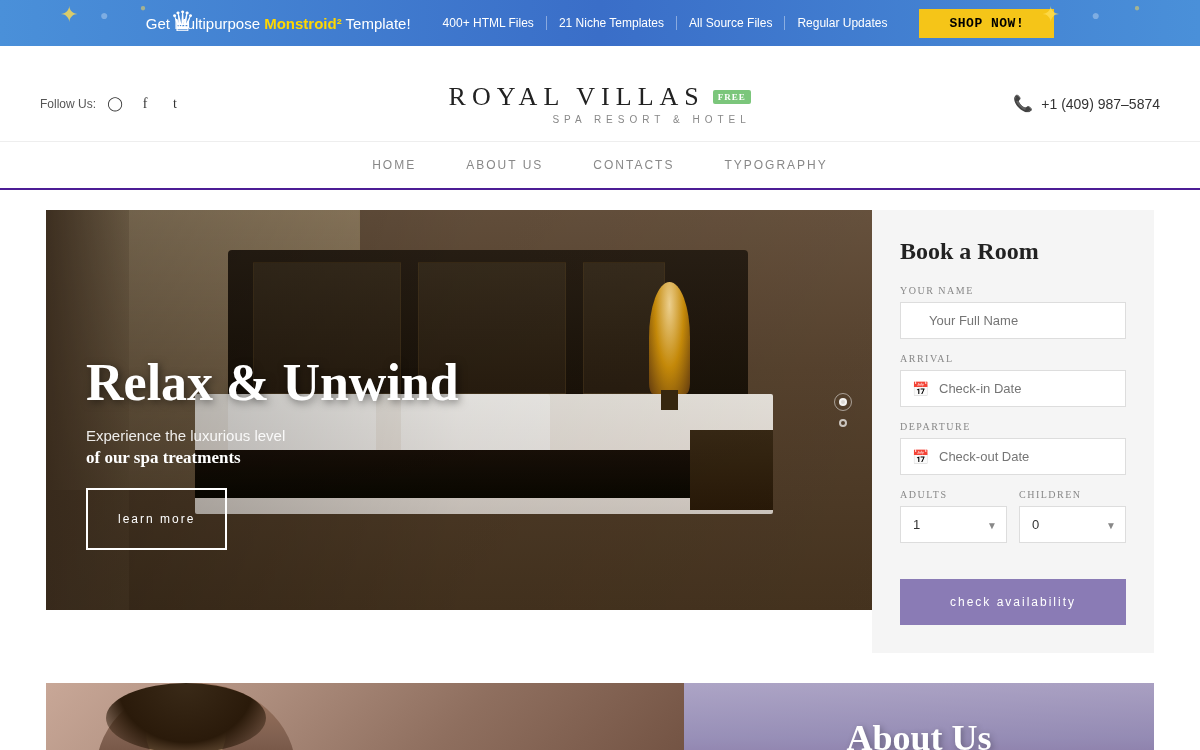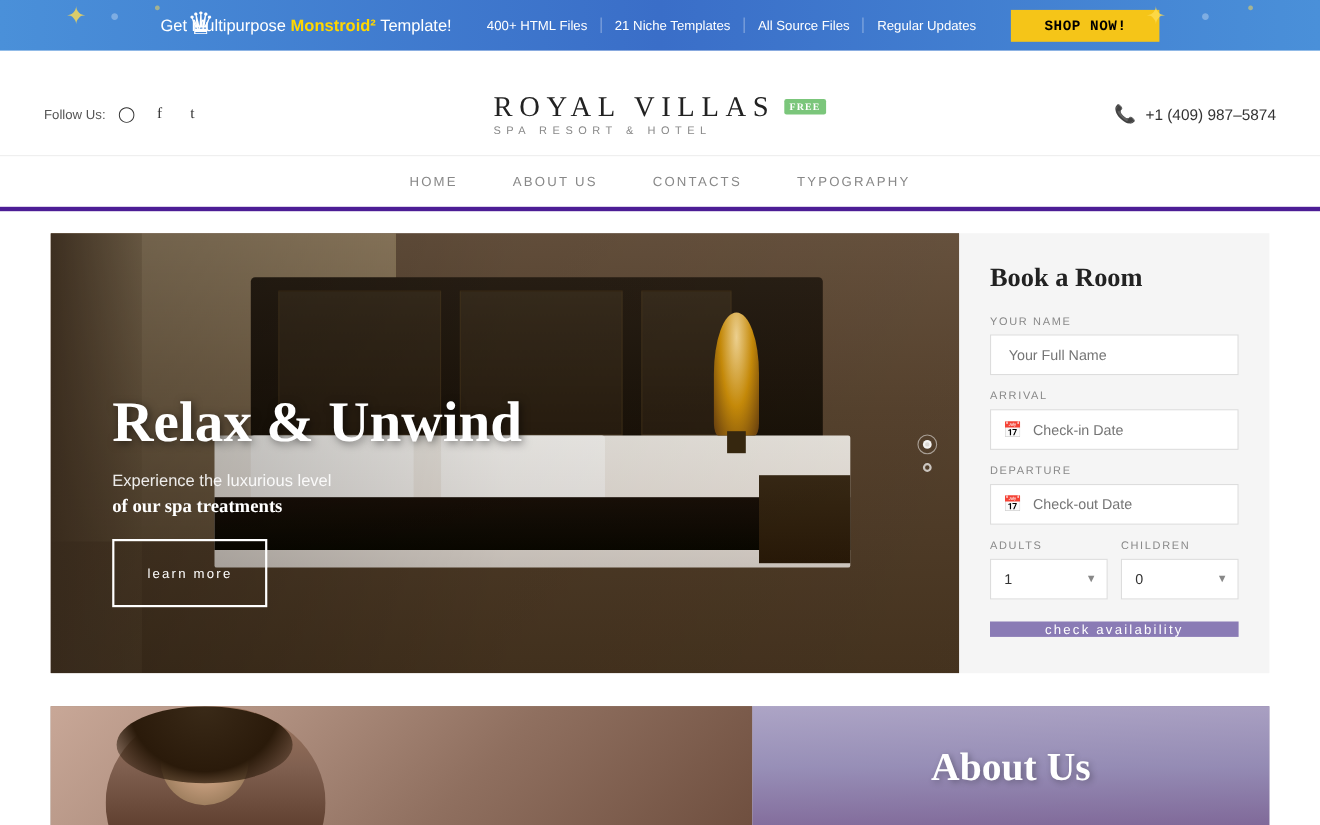--- a/index.html
+++ b/index.html
@@ -49,29 +49,29 @@
     .logo-name {
       font-family: 'Georgia', serif; font-size: 26px; letter-spacing: 6px;
       color: #222; font-weight: normal; display: flex; align-items: center; gap: 8px;
     }
     .free-badge {
       background: #7bc67b; color: #fff; font-size: 9px; font-weight: bold;
       padding: 2px 5px; border-radius: 2px; letter-spacing: 1px; vertical-align: middle;
     }
     .logo-sub {
       font-family: Arial, sans-serif; font-size: 10px; letter-spacing: 5px;
-      color: #888; text-align: left; margin-top: 2px;
+      color: #888; text-align: right; margin-top: 2px;
     }
     .header-phone { display: flex; align-items: center; gap: 8px; font-family: Arial, sans-serif; font-size: 14px; color: #333; }
     .phone-icon { font-size: 16px; color: #555; }
 
     
     #main-nav {
       display: flex; justify-content: center; gap: 50px;
-      padding: 16px 0; border-bottom: 4px solid #4c1d95;
+      padding: 16px 0; border-bottom: 2px solid #4c1d95;
     }
     .nav-item {
       font-family: Arial, sans-serif; font-size: 12px; letter-spacing: 2px;
       color: #888; text-decoration: none; cursor: pointer; text-transform: uppercase;
     }
 
     
     #hero {
       display: flex; gap: 0;
       padding: 0 46px;
@@ -81,21 +81,21 @@
       width: 826px; height: 400px;
       position: relative; overflow: hidden; flex-shrink: 0;
     }
     .hero-bg {
       width: 100%; height: 100%;
       background: linear-gradient(135deg, #8a7060 0%, #6b5545 30%, #4a3a2a 60%, #2a1a0a 100%);
       position: relative;
     }
 
     .hero-content {
-      position: absolute; bottom: 60px; left: 56px; color: #fff;
+      position: absolute; bottom: 60px; left: 40px; color: #fff;
     }
     .hero-title {
       font-family: 'Georgia', serif; font-size: 52px; font-weight: bold;
       line-height: 1.1; margin-bottom: 16px;
       text-shadow: 2px 2px 8px rgba(0,0,0,0.5);
     }
     .hero-sub {
       font-family: Arial, sans-serif; font-size: 15px; color: rgba(255,255,255,0.9);
       margin-bottom: 4px;
     }
@@ -128,25 +128,25 @@
     
     .book-panel {
       flex: 1; background: #f5f5f5; padding: 28px 28px;
     }
     .book-title {
       font-family: 'Georgia', serif; font-size: 24px; font-weight: bold;
       color: #222; margin-bottom: 20px;
     }
     .form-group { margin-bottom: 14px; }
     .form-label {
-      font-family: Liberation Sans, sans-serif; font-size: 10px; letter-spacing: 1.5px;
+      font-family: Liberation Serif, serif; font-size: 10px; letter-spacing: 1.5px;
       color: #888; text-transform: uppercase; margin-bottom: 6px; display: block;
     }
     .form-input {
-      width: 100%; padding: 10px 16px;
+      width: 100%; padding: 10px 28px;
       border: 1px solid #ddd; background: #fff;
       font-family: Arial, sans-serif; font-size: 13px; color: #aaa;
       outline: none;
     }
     .form-input-icon {
       position: relative;
     }
     .form-input-icon input {
       width: 100%; padding: 10px 12px 10px 38px;
       border: 1px solid #ddd; background: #fff;
@@ -164,25 +164,25 @@
       width: 100%; padding: 10px 12px;
       border: 1px solid #ddd; background: #fff;
       font-family: Arial, sans-serif; font-size: 13px; color: #333;
       appearance: none; outline: none; cursor: pointer;
     }
     .select-arrow {
       position: absolute; right: 10px; top: 50%; transform: translateY(-50%);
       font-size: 10px; color: #888; pointer-events: none;
     }
     .check-avail-btn {
-      width: 100%; padding: 0;
+      width: 100%; padding: 16px;
       background: #8a7bb5; color: #fff;
       border: none; font-family: Arial, sans-serif; font-size: 12px;
       letter-spacing: 2px; text-transform: lowercase; cursor: pointer;
-      margin-top: 6px;
+      margin-top: 22px;
     }
 
     
     #below-hero {
       display: flex; margin-top: 30px;
       padding: 0 46px; gap: 0;
     }
     .spa-card {
       width: 638px; height: 110px; flex-shrink: 0;
       background: linear-gradient(135deg, #9a8070 0%, #7a6050 100%);

